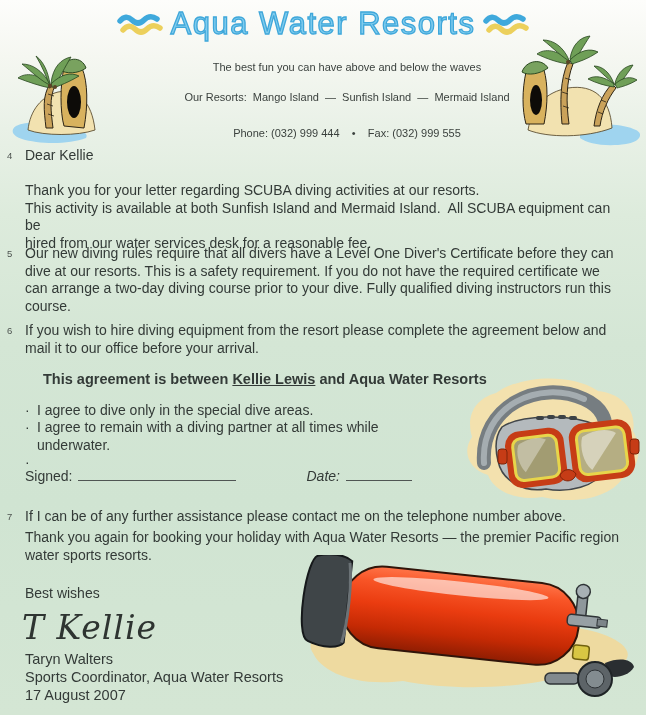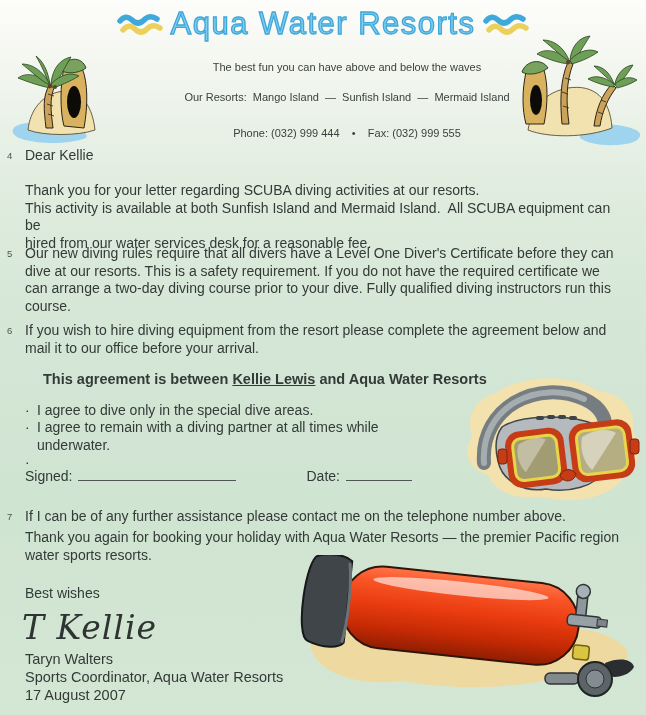--- a/index.html
+++ b/index.html
@@ -44,21 +44,21 @@
     font-size: 9.5px; color: #4c524f; text-align: left;
   }
   .agr-head { position: absolute; left: 25px; top: 371px; font-size: 14.5px; font-weight: bold; white-space: pre-wrap; margin-left: 18px; }
   .agr-head .uname { text-decoration: underline; }
   .bullets { position: absolute; left: 25px; top: 402px; width: 430px; }
   .bullet-row { display: flex; font-size: 14px; line-height: 17.4px; }
   .bmark { width: 12px; flex: 0 0 12px; }
   .signed-row { position: absolute; left: 25px; top: 467px; font-size: 14px; }
   .sig-line { display: inline-block; border-bottom: 1.4px solid #4f5553; height: 13px; vertical-align: baseline; }
   .line-signed { width: 158px; margin-left: 6px; }
-  .date-label { margin-left: 70px; }
+  .date-label { margin-left: 70px; font-style: italic; }
   .line-date { width: 66px; margin-left: 6px; }
 
   .bestwishes { position: absolute; left: 25px; top: 585px; font-size: 14px; }
   .signature {
     position: absolute; left: 22px; top: 608px;
     font-family: "DejaVu Serif", serif; font-style: italic;
     font-size: 33px; letter-spacing: 1px; color: #2e3431;
   }
   .sig-name { position: absolute; left: 25px; top: 651px; font-size: 14.5px; }
   .sig-role { position: absolute; left: 25px; top: 669px; font-size: 14.5px; }

